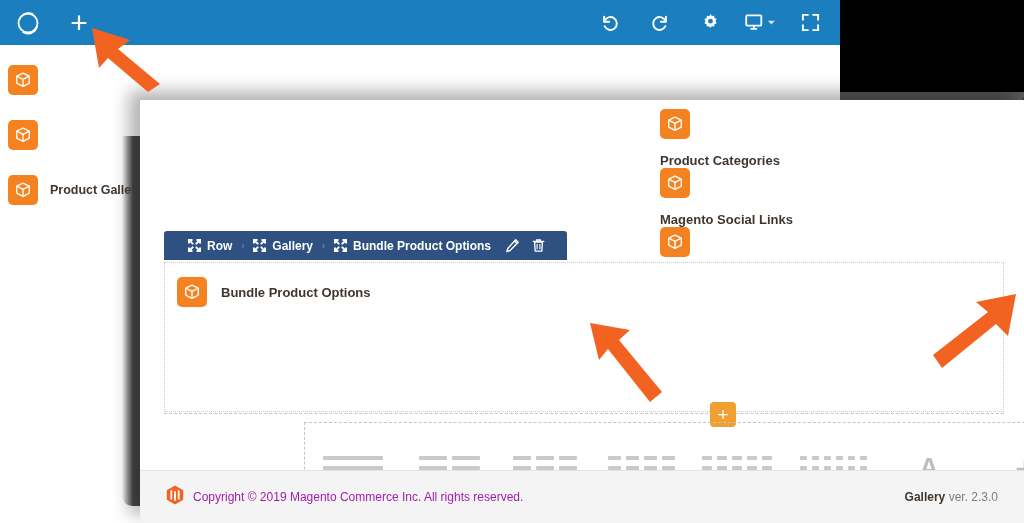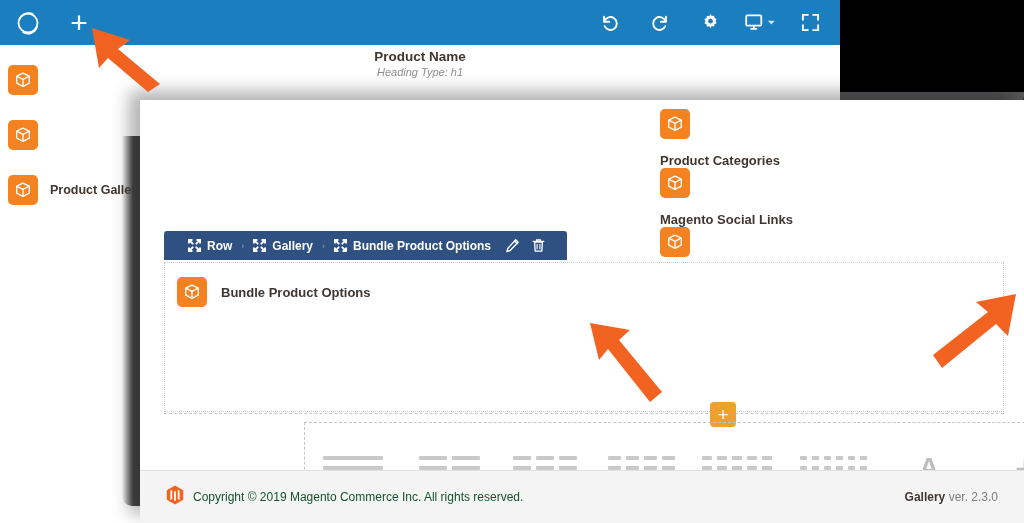--- a/index.html
+++ b/index.html
@@ -104,21 +104,21 @@
   .colgrid .bar{height:4px;background:#c9c9c9;border-radius:1px;}
   .text-opt{font-size:27px;color:#bdbdbd;font-weight:bold;line-height:1;}
   .plus-opt{font-size:34px;color:#bdbdbd;font-weight:300;line-height:1;}
 
   
   #footer{
     position:absolute;left:0;bottom:0;width:884px;height:53px;background:#f4f4f4;
     border-top:1px solid #e3e3e3;display:flex;align-items:center;padding:0 26px;box-sizing:border-box;
   }
   #footer-left{display:flex;align-items:center;gap:9px;}
-  #footer-copy{font-size:12px;color:#14532d;}
+  #footer-copy{font-size:12px;color:#a21caf;}
   #footer-right{margin-left:auto;font-size:12px;color:#7d7d7d;}
   #footer-right b{color:#41362f;}
 
   
   #card-body-bg{position:absolute;left:0;top:0;width:884px;height:370px;background:#fff;}
 
   
   .arrow{position:absolute;pointer-events:none;}
 </style>
 </head>
@@ -170,24 +170,20 @@
         </svg>
       </div>
       <div class="tool-ico">
         <svg width="19" height="19" viewBox="0 0 20 20" aria-hidden="true">
           <path d="M2 7V2h5M18 7V2h-5M2 13v5h5M18 13v5h-5" fill="none" stroke="#fff" stroke-width="2" stroke-linecap="square"></path>
         </svg>
       </div>
     </div>
   </div>
 
-  <div id="stage-heading">
-    <div class="h-title">Product Name</div>
-    <div class="h-sub">Heading Type: h1</div>
-  </div>
 
   <div id="back-rail">
     <div class="rail-item">
       <span class="pkg-icon">
         <svg width="18" height="18" viewBox="0 0 20 20" aria-hidden="true">
           <path d="M10 2.4 L17 5.6 L17 13.4 L10 17 L3 13.4 L3 5.6 Z" fill="none" stroke="#fff" stroke-width="1.5" stroke-linejoin="round"></path>
           <path d="M3 5.6 L10 9.2 L17 5.6 M10 9.2 L10 17" fill="none" stroke="#fff" stroke-width="1.5" stroke-linejoin="round"></path>
         </svg>
       </span>
       <span class="rail-label"></span>

